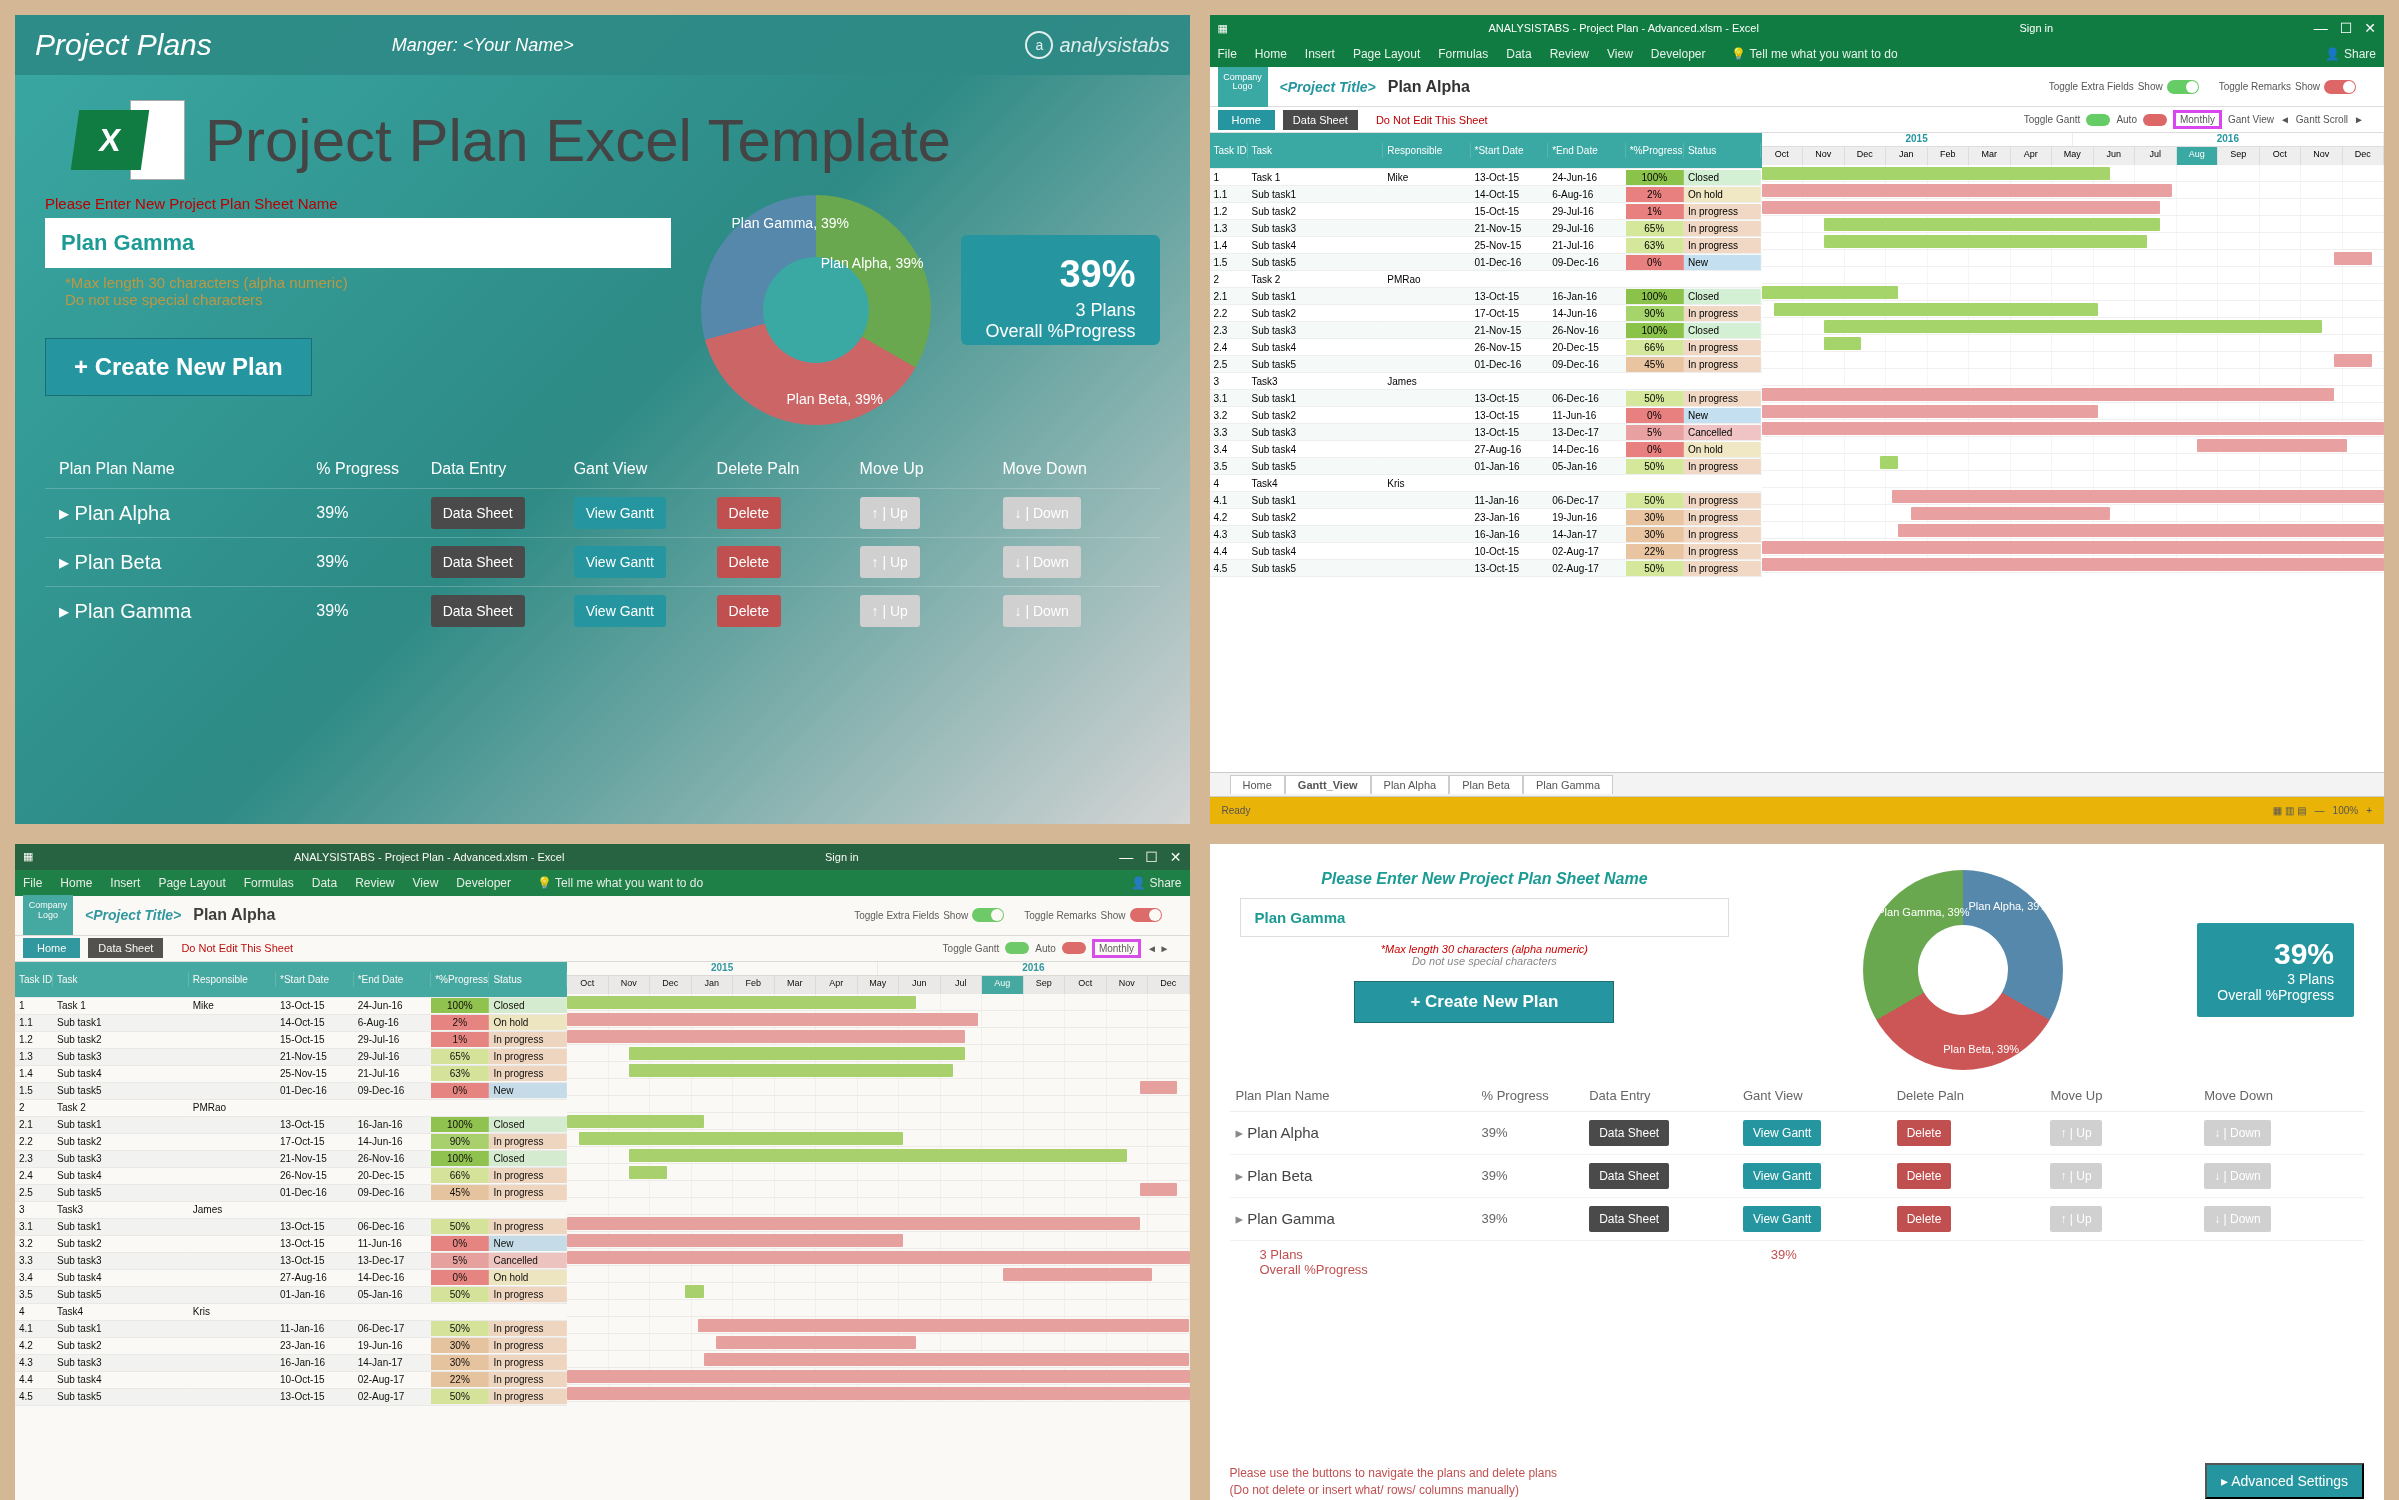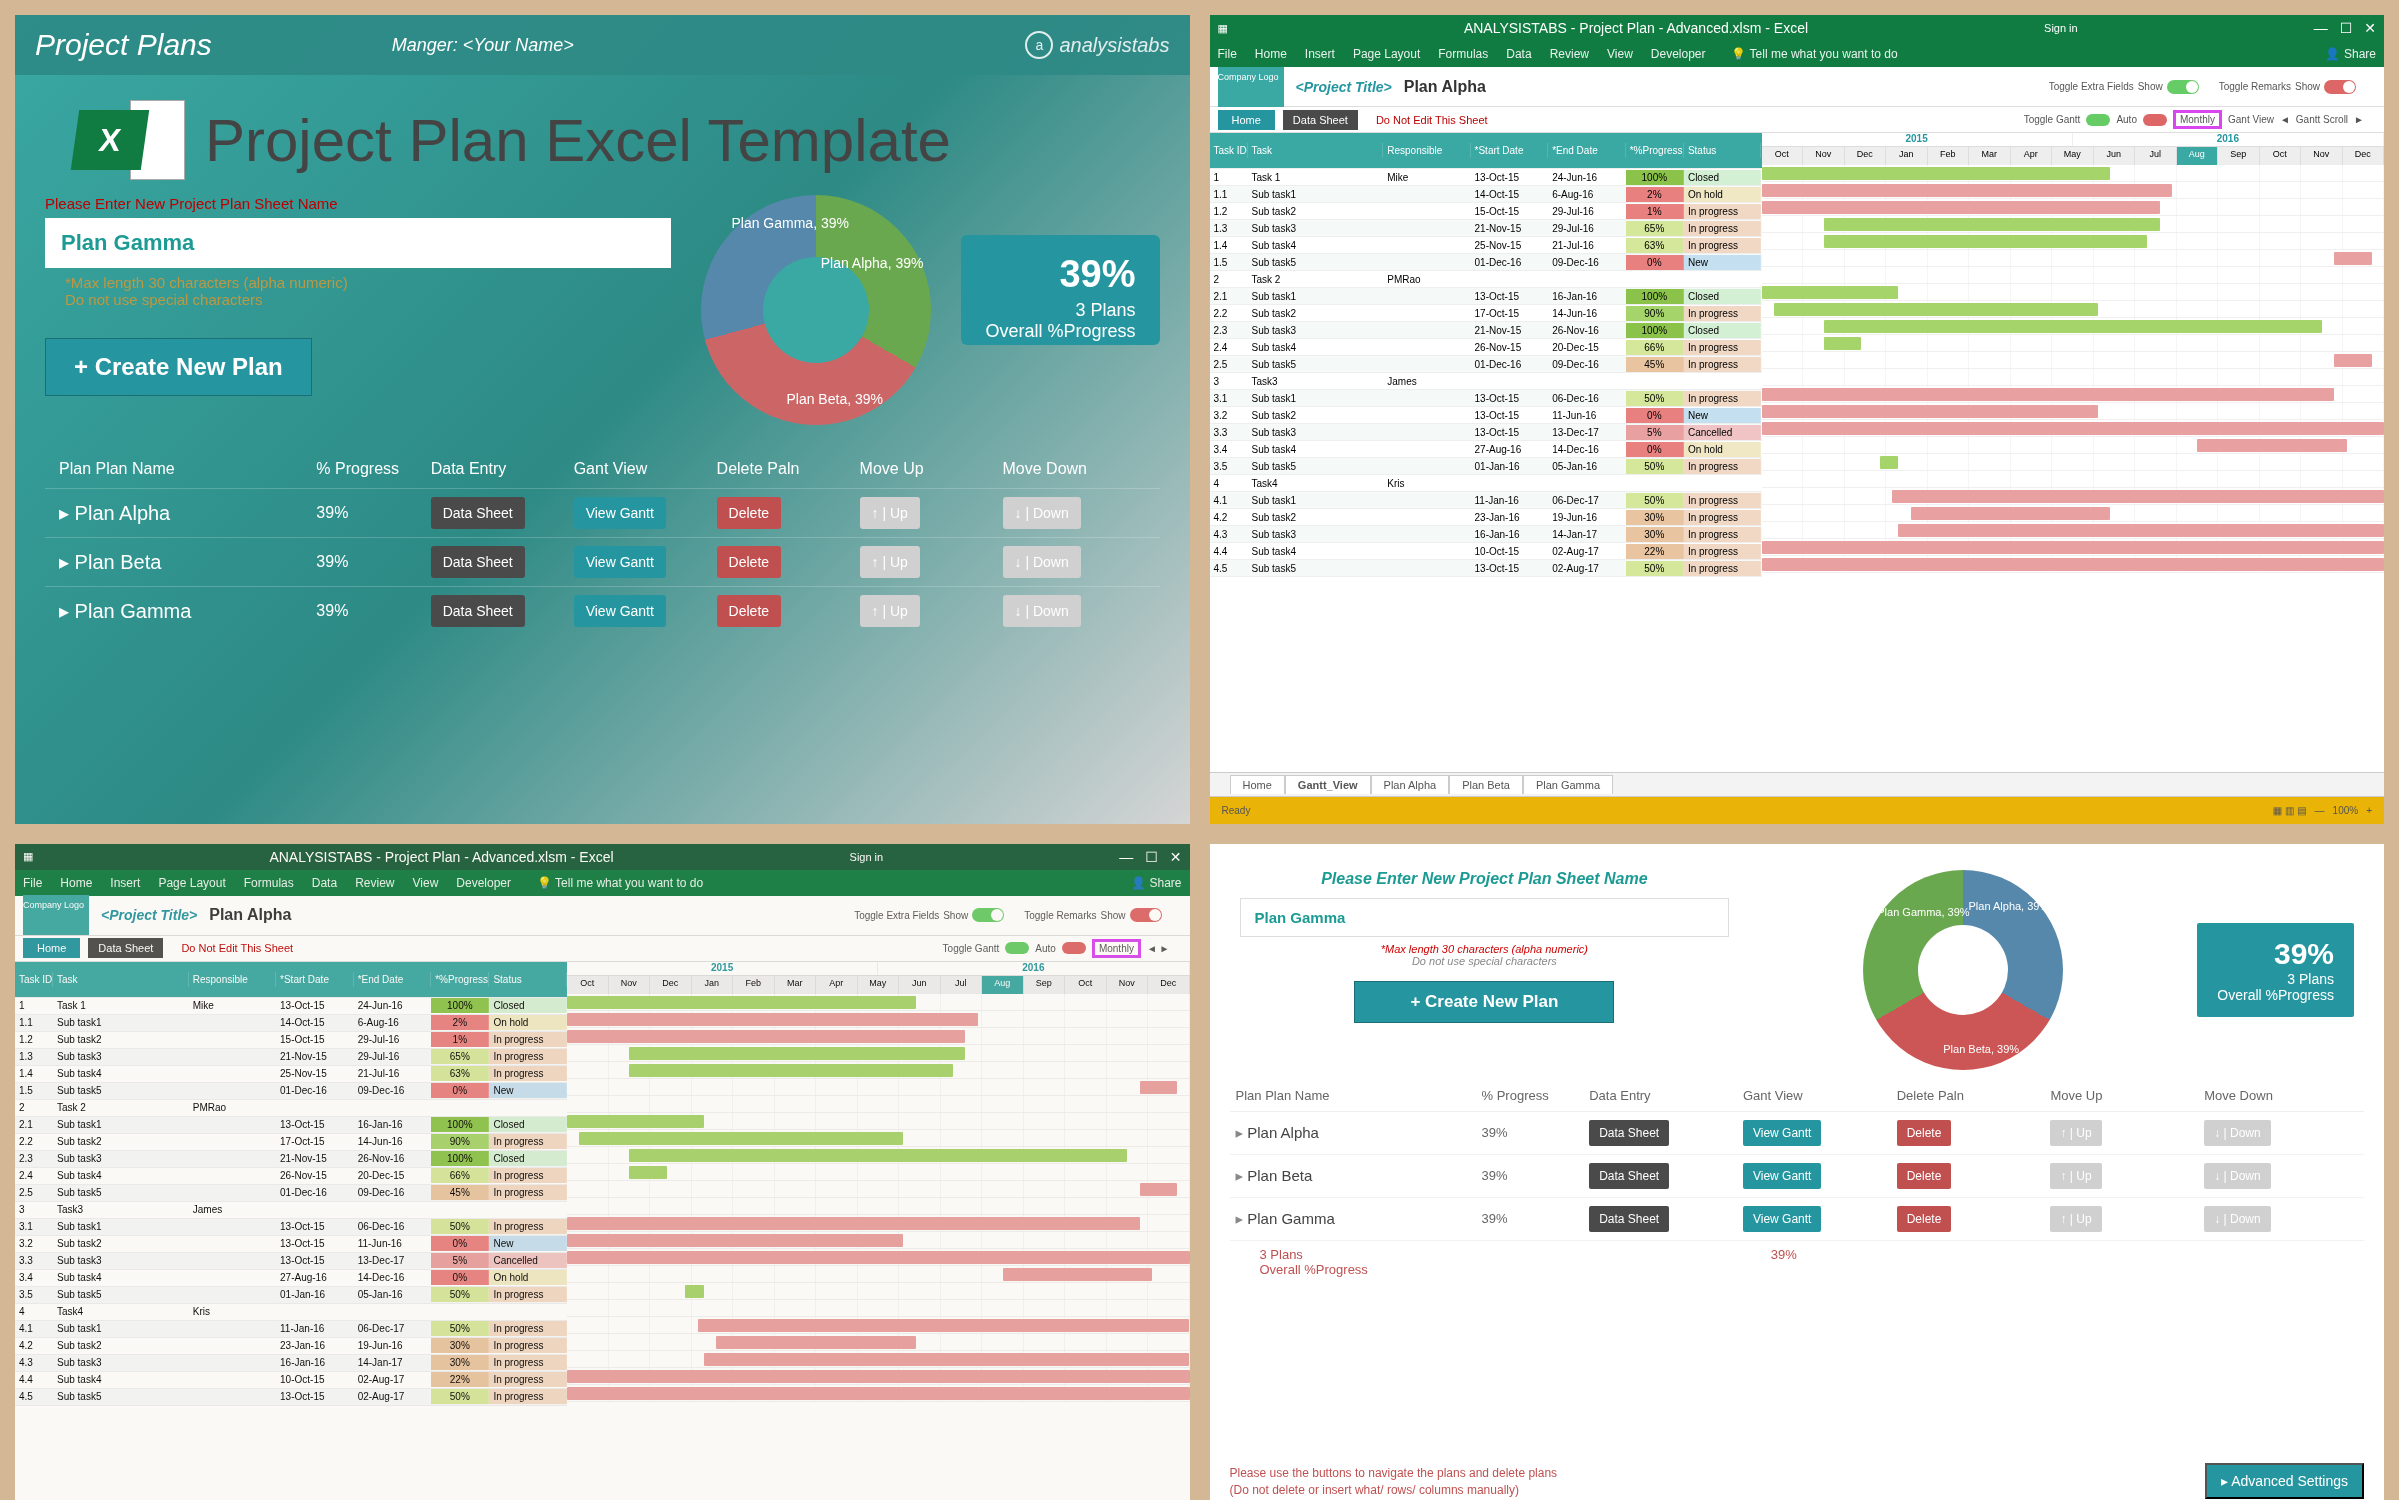--- a/index.html
+++ b/index.html
@@ -40,27 +40,27 @@
   .p1-row button { font-size: 14px; padding: 8px 12px; border: none; border-radius: 3px; color: #fff; margin-right: 8px; }
   .b-ds { background: #4a4a4a; }
   .b-gv { background: #2596a0; }
   .b-del { background: #c05050; }
   .b-up,.b-dn { background: #d0d0d0; color: #333; }
 
   
   .excel { display: flex; flex-direction: column; height: 100%; font-size: 11px; }
   .titlebar { height: 26px; background: #107c41; color: #fff; display: flex; align-items: center; padding: 0 8px; gap: 10px; }
   .titlebar.lg { background: #1a5c3a; }
-  .titlebar .ttext { margin: 0 auto; font-size: 14px; }
+  .titlebar .ttext { margin: 0 auto; font-size: 11px; }
   .titlebar .wbtns { margin-left: auto; display: flex; gap: 12px; font-size: 14px; }
   .ribbon { height: 26px; background: #107c41; color: #fff; display: flex; align-items: center; padding: 0 8px; gap: 18px; font-size: 12px; }
   .ribbon span { opacity: .9; }
   .ribbon .tell { margin-left: 8px; display: flex; align-items: center; gap: 4px; }
   .shrow { height: 40px; background: #fff; border-bottom: 1px solid #ddd; display: flex; align-items: center; padding: 0 8px; gap: 12px; }
-  .logo-sq { width: 66px; height: 40px; background: #3aa8a3; color: #fff; font-size: 9px; padding-top: 6px; line-height: 1.1; }
+  .logo-sq { width: 50px; height: 40px; background: #3aa8a3; color: #fff; font-size: 9px; text-align: center; padding-top: 6px; line-height: 1.1; }
   .shrow .pt { color: #2596a0; font-style: italic; font-size: 14px; font-weight: 700; }
   .shrow .pn { font-size: 16px; font-weight: 700; color: #333; }
   .shrow .toggle-grp { margin-left: auto; display: flex; gap: 20px; margin-right: 20px; }
   .tog { display: flex; align-items: center; gap: 4px; font-size: 10px; color: #555; }
   .pill { width: 32px; height: 14px; border-radius: 7px; background: #6c6; position: relative; }
   .pill.red { background: #d66; }
   .pill::after { content: ""; position: absolute; right: 1px; top: 1px; width: 12px; height: 12px; background: #fff; border-radius: 50%; }
   .edrow { height: 26px; display: flex; align-items: center; gap: 8px; padding: 0 0 0 8px; border-bottom: 1px solid #ddd; }
   .tab-home { background: #2596a0; color: #fff; padding: 4px 14px; font-size: 11px; }
   .tab-ds2 { background: #4a4a4a; color: #fff; padding: 4px 10px; font-size: 11px; }

